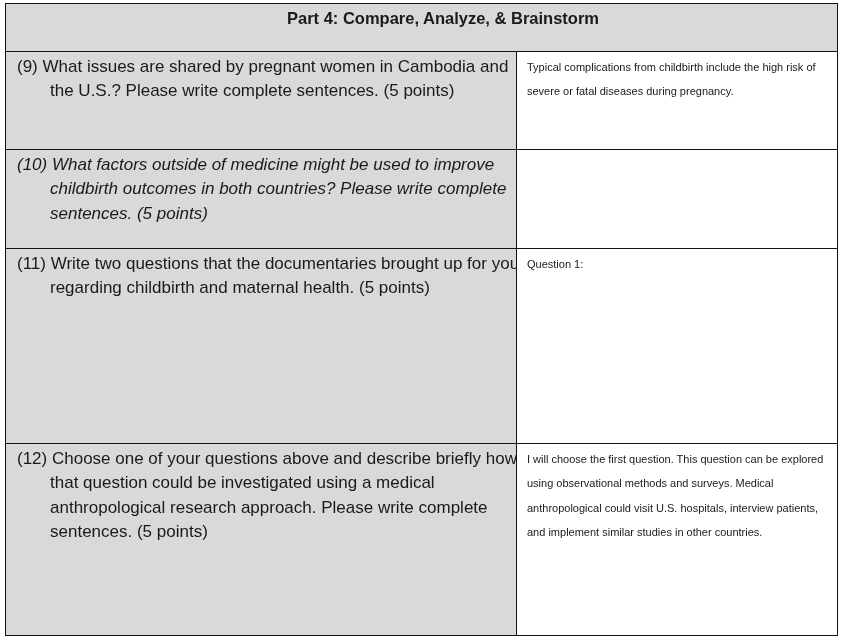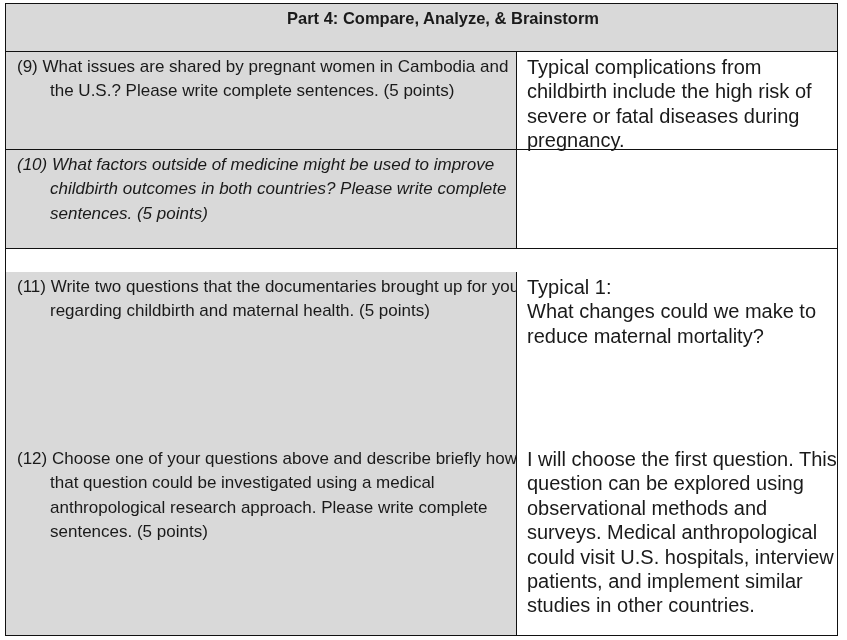--- a/index.html
+++ b/index.html
@@ -11,21 +11,21 @@
             background: #d9d9d9; border-bottom: 1.5px solid #111; box-sizing: border-box; }
   .header-title { position: absolute; left: 0; right: 0; top: 5px; text-align: center;
                   font-weight: bold; font-size: 16.5px; margin-left: 43px; }
   .row { position: absolute; left: 0; right: 0; border-bottom: 1.5px solid #111; box-sizing: border-box; }
   .row.last { border-bottom: none; }
   .qcell { position: absolute; left: 0; top: 0; bottom: 0; width: 511px; background: #d9d9d9;
            border-right: 1.5px solid #111; box-sizing: border-box; }
   .acell { position: absolute; left: 511px; top: 0; bottom: 0; right: 0; background: #fff; }
   .qtext { position: absolute; left: 11px; top: 3px; width: 485px; font-size: 17px; line-height: 24.4px;
            padding-left: 33px; text-indent: -33px; }
-  .atext { position: absolute; left: 10px; top: 3px; width: 310px; font-size: 20px; line-height: 24.4px; }
+  .atext { position: absolute; left: 10px; top: 3px; width: 310px; font-size: 11px; line-height: 24.4px; }
   .aline { display: block; }
 </style>
 </head>
 <body>
 
 <div class="tbl">
   <div class="header">
     <div class="header-title">Part 4: Compare, Analyze, &amp; Brainstorm</div>
   </div>
 
@@ -39,28 +39,27 @@
       </div>
     </div>
   </div>
 
   <div class="row" style="top:146px;height:99px;font-style:italic;">
     <div class="qcell">
       <div class="qtext">(10) What factors outside of medicine might be used to improve childbirth outcomes in both countries? Please write complete sentences. (5 points)</div>
     </div>
   </div>
 
-  <div class="row" style="top:245px;height:195px;margin-top:23px;">
+  <div class="row" style="top:245px;height:195px;">
     <div class="qcell">
       <div class="qtext">(11) Write two questions that the documentaries brought up for you regarding childbirth and maternal health. (5 points)</div>
     </div>
     <div class="acell">
       <div class="atext">
-        <span class="aline">Typical 1:</span>
-        <span class="aline">What changes could we make to reduce maternal mortality?</span>
+        <span class="aline">Question 1:</span>
       </div>
     </div>
   </div>
 
   <div class="row last" style="top:440px;bottom:0;">
     <div class="qcell">
       <div class="qtext">(12) Choose one of your questions above and describe briefly how that question could be investigated using a medical anthropological research approach. Please write complete sentences. (5 points)</div>
     </div>
     <div class="acell">
       <div class="atext">

